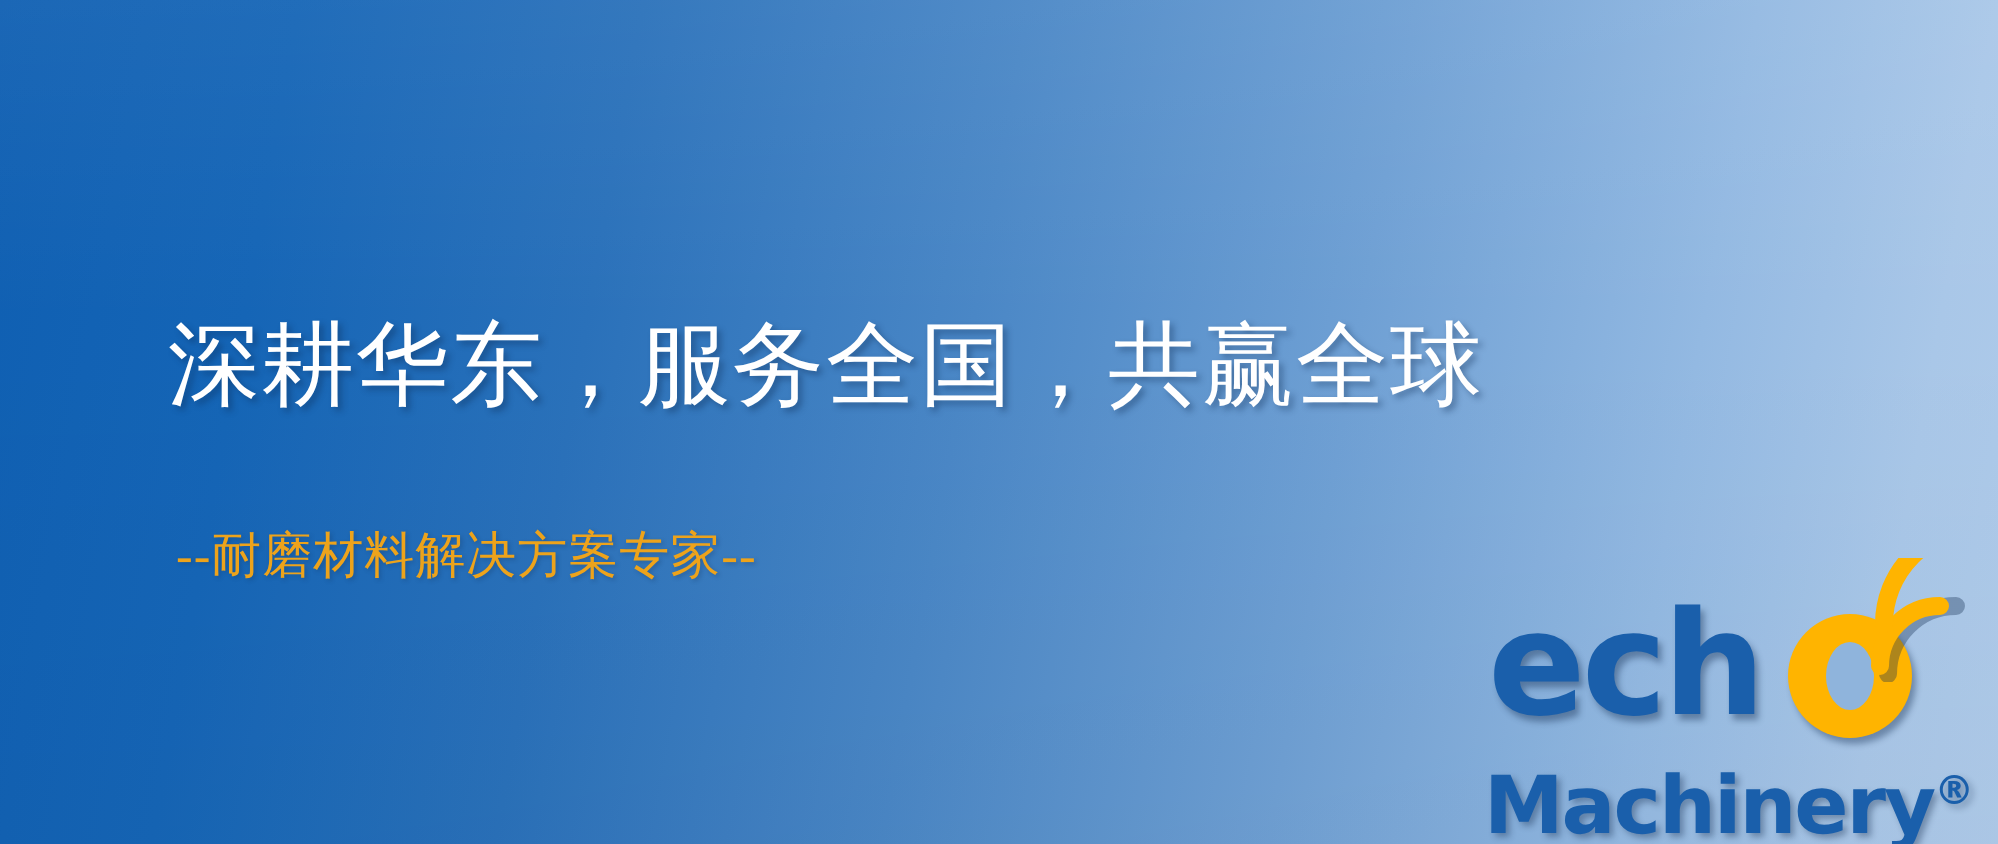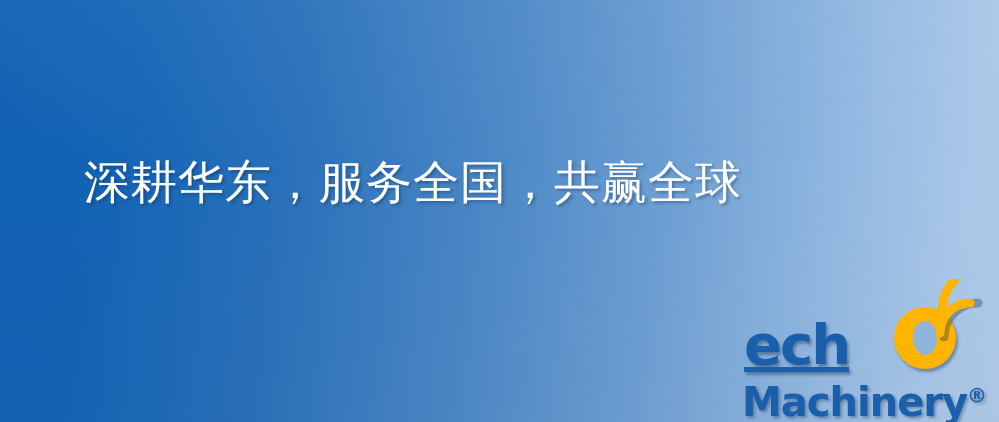--- a/index.html
+++ b/index.html
@@ -81,29 +81,28 @@
     position: absolute;
     left: 0;
     top: -6px;
     width: 215px;
     height: 86px;
   }
 
   .logo-echo-text {
     position: absolute;
     left: 2px;
-    top: 15px;
+    top: 2px;
     font-family: "DejaVu Sans", "Liberation Sans", sans-serif;
-    font-size: 56px;
+    font-size: 72px;
     font-weight: bold;
     letter-spacing: -2px;
     color: #1a5fab;
     line-height: 86px;
     text-shadow: 2px 3px 3px rgba(20,45,80,0.42);
-    text-decoration: underline;
   }
 
   .logo-o {
     position: absolute;
     left: 152px;
     top: 20px;
     width: 62px;
     height: 62px;
   }
 
@@ -153,20 +152,21 @@
     letter-spacing: 0;
   }
 </style>
 </head>
 <body>
 
 <div id="banner">
 
   <div class="headline">深耕华东，服务全国，共赢全球</div>
 
+  <div class="subtitle">--耐磨材料解决方案专家--</div>
 
   <div class="logo">
 
     <div class="logo-wordmark">
 
       <span class="logo-echo-text">ech</span>
 
       <div class="logo-o">
         <div class="logo-o-ring"></div>
         <div class="logo-o-hole"></div>

